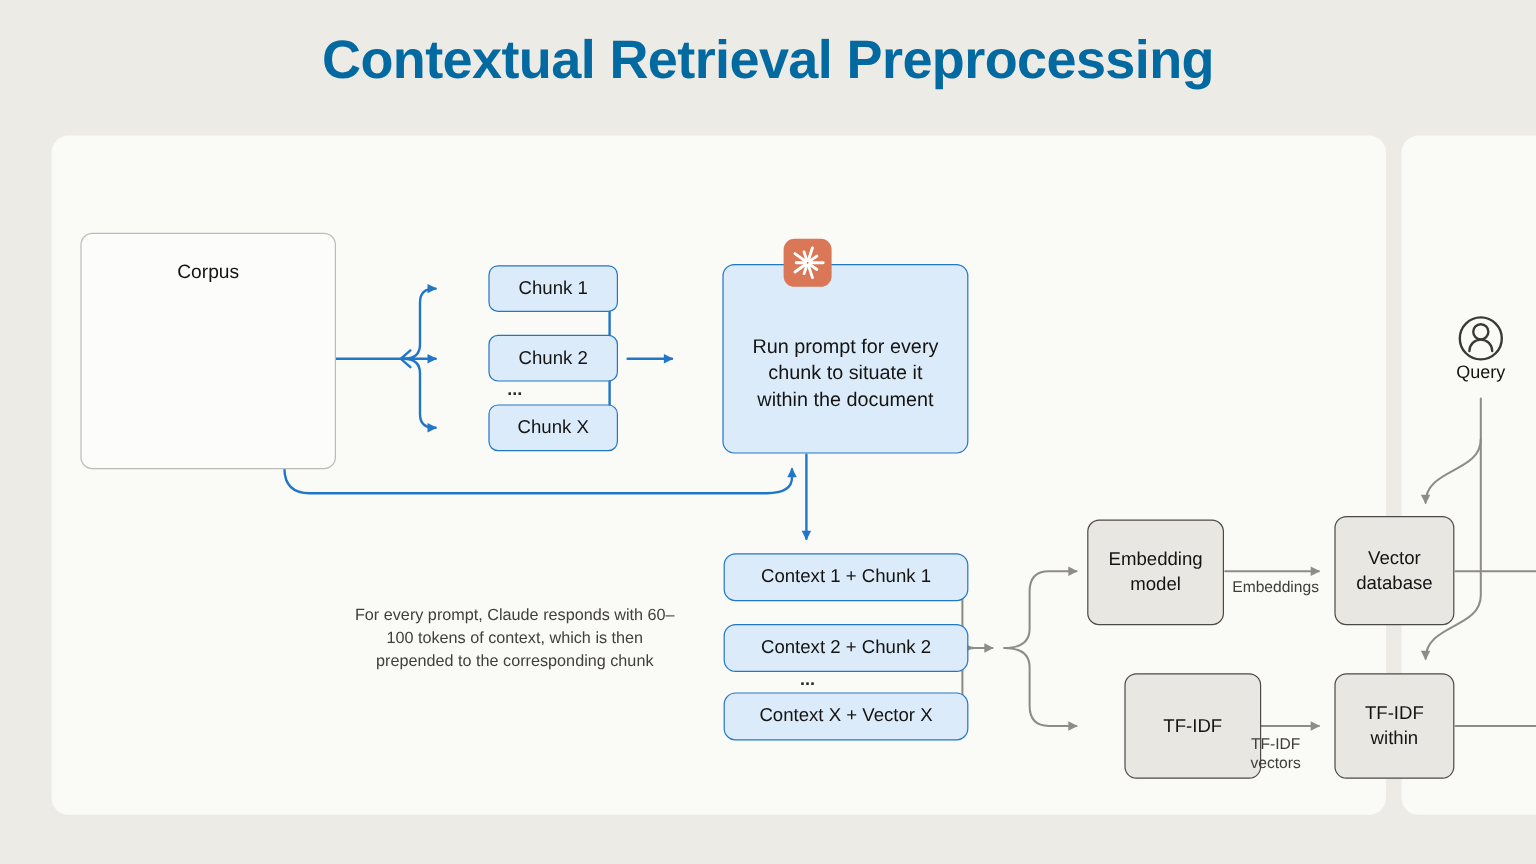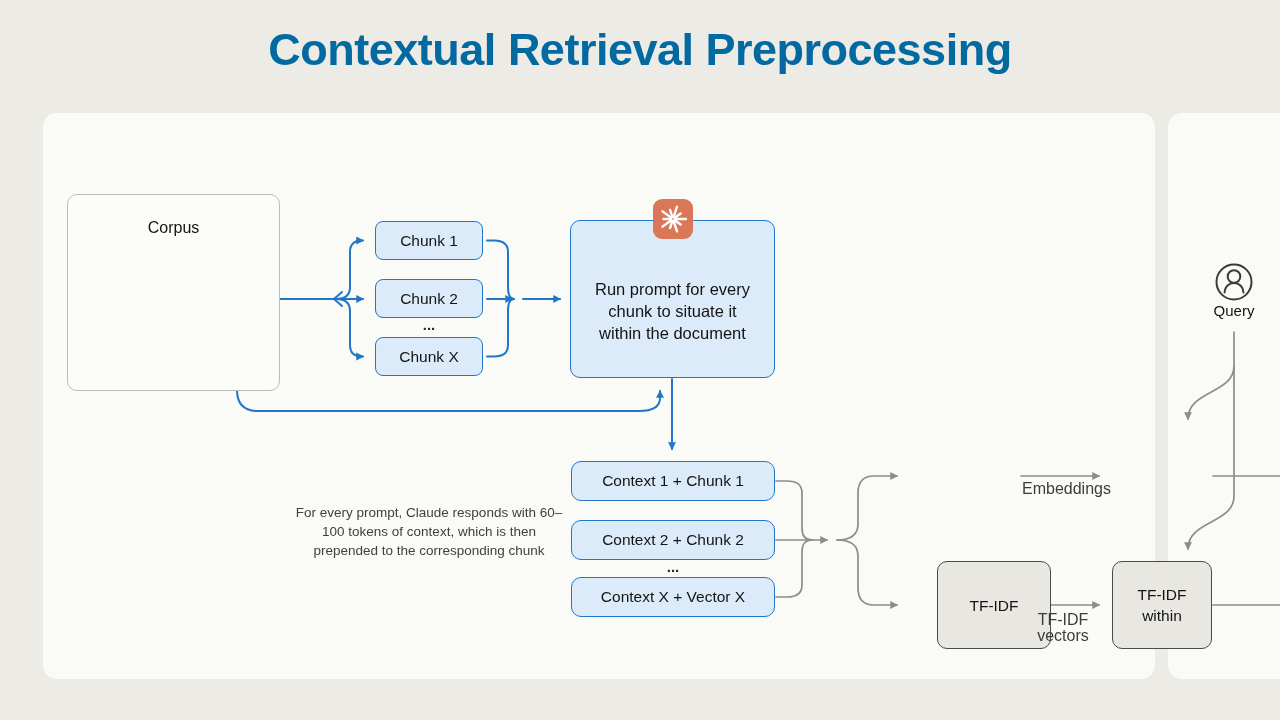--- a/index.html
+++ b/index.html
@@ -6,29 +6,29 @@
   body{font-family:"Liberation Sans","DejaVu Sans",sans-serif;background:#ECEBE5;}
   #stage{position:relative;width:1280px;height:720px;overflow:hidden;background:#ECEBE5;color:#141413;}
   .abs{position:absolute;}
   #page-title{left:0;top:24px;width:1280px;text-align:center;font-size:45px;font-weight:800;letter-spacing:-0.5px;color:#0369a1;}
   .panel{background:#FAFAF7;border-radius:14px;}
   #main-panel{left:43px;top:113px;width:1112px;height:566px;}
   #right-panel{left:1168px;top:113px;width:140px;height:566px;}
   #corpus-box{left:67px;top:194px;width:213px;height:197px;background:#FCFCFA;border:1.5px solid #BDBBB6;border-radius:10px;box-sizing:border-box;}
   #corpus-label{left:67px;top:203px;width:213px;text-align:center;font-size:16px;font-weight:500;margin-top:16px;}
   svg.layer{left:0;top:0;pointer-events:none;}
-  .bluebox{background:#DCEBFA;border:1.6px solid #2176C8;box-sizing:border-box;display:flex;align-items:center;justify-content:center;text-align:center;font-size:15.5px;color:#141413;}
+  .bluebox{background:#DCEBFA;border:1.6px solid #2176C8;box-sizing:border-box;display:flex;align-items:center;justify-content:center;text-align:center;font-size:15.5px;color:#141413;margin-left:32px;}
   .chunk{left:375px;width:108px;height:39px;border-radius:8px;}
   .ellipsis{font-size:15px;font-weight:700;color:#2b2b29;text-align:center;}
   #run-prompt-box{left:570px;top:220px;width:205px;height:158px;border-radius:10px;font-size:16.5px;line-height:22px;padding:30px 18px 6px 18px;}
   #claude-badge{left:653px;top:199px;width:40px;height:40px;background:#D97757;border-radius:9px;display:flex;align-items:center;justify-content:center;}
   .ctx{left:571px;width:204px;height:40px;border-radius:10px;font-size:15.5px;}
   #note-text{left:294px;top:503px;width:270px;text-align:center;font-size:13.5px;line-height:19px;color:#403F3B;}
   .graybox{background:#E9E7E2;border:1.6px solid #4B4A47;box-sizing:border-box;border-radius:10px;display:flex;align-items:center;justify-content:center;text-align:center;font-size:15.5px;line-height:21px;color:#141413;}
-  .edge-label{text-align:center;font-size:16px;line-height:16px;color:#3E3D3A;}
+  .edge-label{text-align:center;font-size:13px;line-height:16px;color:#3E3D3A;}
   #query-label{left:1196px;top:302px;width:76px;text-align:center;font-size:15px;color:#141413;}
 </style>
 </head>
 <body>
 
 <div id="stage">
 
   <div class="abs" id="page-title">Contextual Retrieval Preprocessing</div>
 
   <div class="abs panel" id="main-panel"></div>
@@ -171,21 +171,23 @@
       </svg>
   </div>
 
   <div class="abs bluebox ctx" style="top:461px">Context 1 + Chunk 1</div>
   <div class="abs bluebox ctx" style="top:520px">Context 2 + Chunk 2</div>
   <div class="abs ellipsis" style="left:571px;top:558px;width:204px">...</div>
   <div class="abs bluebox ctx" style="top:577px">Context X + Vector X</div>
 
   <div class="abs" id="note-text">For every prompt, Claude responds with 60–100 tokens of context, which is then prepended to the corresponding chunk</div>
 
+  <div class="abs graybox" style="left:906px;top:433px;width:114px;height:88px;padding:0 10px">Embedding model</div>
   <div class="abs graybox" style="left:937px;top:561px;width:114px;height:88px">TF-IDF</div>
+  <div class="abs graybox" style="left:1112px;top:430px;width:100px;height:91px;padding:0 6px">Vector database</div>
   <div class="abs graybox" style="left:1112px;top:561px;width:100px;height:88px;padding:0 16px">TF-IDF within</div>
 
   <div class="abs edge-label" style="left:1022px;top:481px;width:82px">Embeddings</div>
   <div class="abs edge-label" style="left:1031px;top:612px;width:64px">TF-IDF vectors</div>
 
   <div class="abs" style="left:1212px;top:260px">
     <svg width="44" height="44" viewBox="0 0 44 44" fill="none" stroke="#3A3A36" stroke-width="2">
       <circle cx="22" cy="22" r="17.5"></circle>
       <circle cx="22" cy="16.5" r="6.3"></circle>
       <path d="M12.5,32.5 a9.5,9.5 0 0 1 19,0" stroke-linecap="round"></path>

